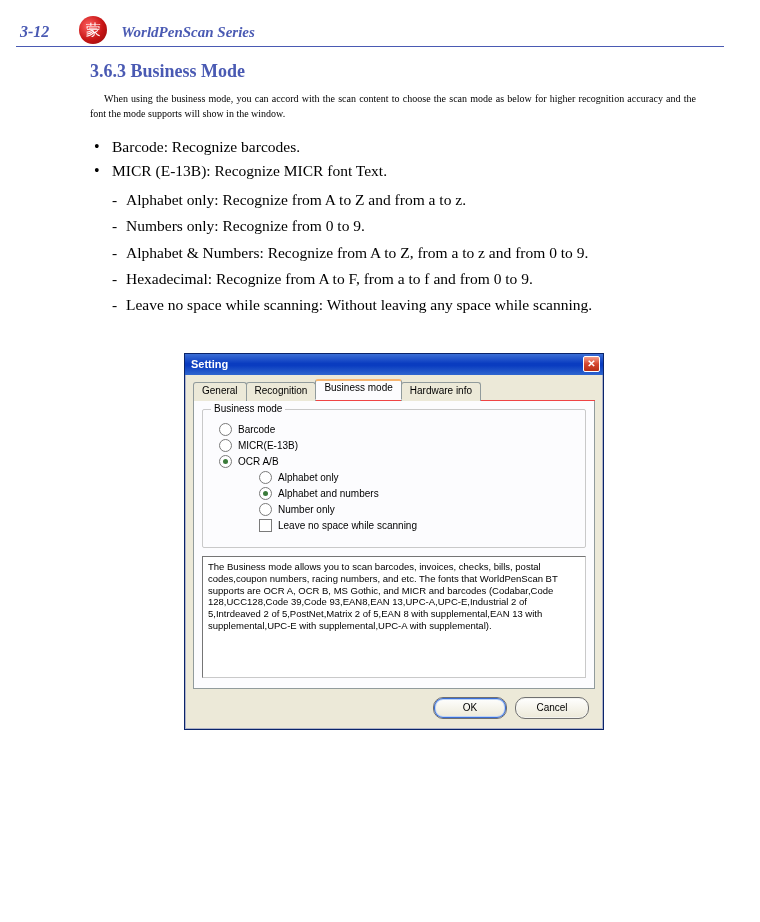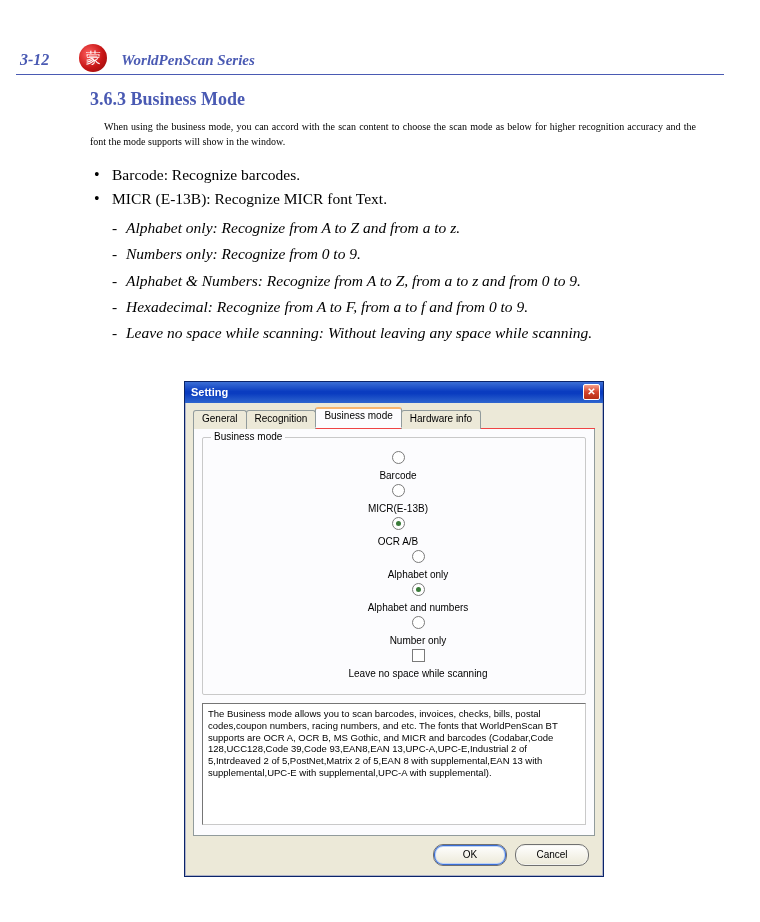--- a/index.html
+++ b/index.html
@@ -6,21 +6,20 @@
     margin: 0;
     padding: 0;
     font-family: "Times New Roman", serif;
     background: #ffffff;
     width: 760px;
   }
   .page {
     width: 760px;
     padding: 16px;
     box-sizing: border-box;
-    margin-top: 28px;
   }
   .header {
     display: flex;
     align-items: center;
     padding: 4px 0 2px 2px;
     border-bottom: 1.5px solid #4a5ab3;
     margin: 0 20px 14px 0;
   }
   .page-num {
     color: #4a5ab3;
@@ -90,21 +89,20 @@
     list-style: none;
     padding: 0 0 0 22px;
     margin: 4px 0 0 0;
   }
   ul.sub li {
     position: relative;
     padding-left: 14px;
     font-size: 15.5px;
     line-height: 1.7;
     color: #000;
-    font-style: italic;
   }
   ul.sub li::before {
     content: "-";
     position: absolute;
     left: 0;
     top: 0;
   }
 
   
   .dialog-wrap {
@@ -201,21 +199,20 @@
     font-size: 10px;
     color: #000;
   }
   .radio-row, .check-row {
     display: flex;
     align-items: center;
     gap: 6px;
     margin: 3px 0 3px 8px;
     font-size: 10px;
     color: #000;
-    flex-direction: column;
   }
   .radio-row.indent, .check-row.indent {
     margin-left: 48px;
   }
   .radio {
     width: 11px;
     height: 11px;
     border: 1px solid #7a7a7a;
     border-radius: 50%;
     background: #fff;

